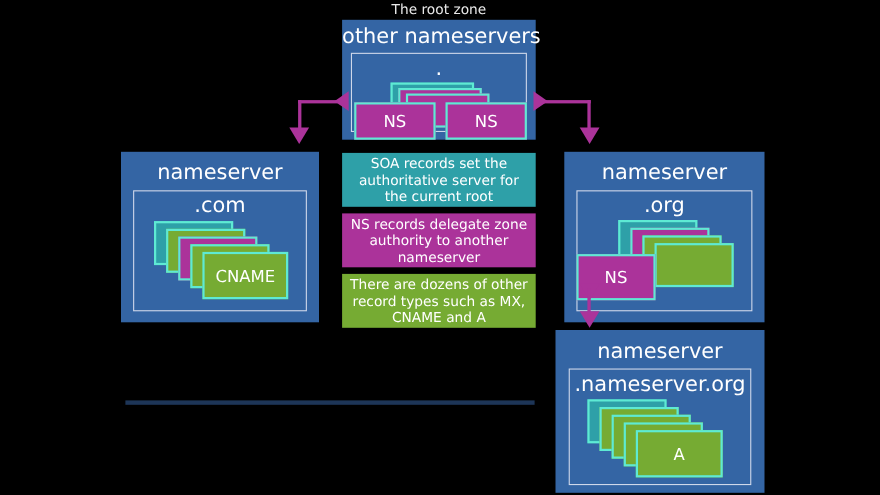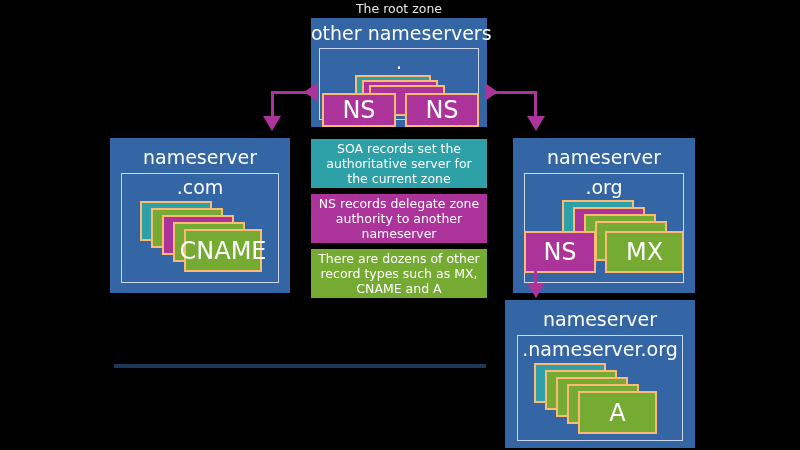--- a/index.html
+++ b/index.html
@@ -25,23 +25,23 @@
   }
 
   
   .caption{
     position:absolute;text-align:center;color:#e9e9e9;font-size:12.5px;
     line-height:15px;white-space:nowrap;
   }
 
   
   .card{
-    position:absolute;box-sizing:border-box;border:2px solid #fdba74;
+    position:absolute;box-sizing:border-box;border:2px solid #5eead4;
     display:flex;align-items:center;justify-content:center;
-    color:#ffffff;font-size:24px;line-height:20px;
+    color:#ffffff;font-size:15px;line-height:20px;
   }
   .c-teal{background:#2ea0a8;}
   .c-green{background:#76ab33;}
   .c-magenta{background:#ab339a;}
 
   
   .note{
     position:absolute;box-sizing:border-box;
     color:#ffffff;font-size:12.5px;line-height:15px;
     display:flex;align-items:center;justify-content:center;text-align:center;
@@ -115,38 +115,37 @@
   <div class="zone" style="left:513px;top:138px;width:182px;height:155px;">
     <div class="zone-title" style="top:8px;">nameserver</div>
     <div class="zone-inner" style="left:11px;top:35px;width:160px;height:110px;"></div>
     <div class="zone-sub" style="top:38px;">.org</div>
 
     <div class="card c-teal" style="left:49px;top:62px;width:72px;height:40px;"></div>
     <div class="card c-magenta" style="left:60px;top:69px;width:72px;height:40px;"></div>
     <div class="card c-green" style="left:71px;top:76px;width:72px;height:40px;"></div>
     <div class="card c-green" style="left:82px;top:83px;width:72px;height:40px;"></div>
     <div class="card c-magenta" style="left:11px;top:93px;width:72px;height:42px;">NS</div>
-    <div class="card c-green" style="left:92px;top:93px;width:79px;height:42px;">MX</div>
   </div>
 
   <div class="arrow-down" style="left:527px;top:258px;"></div>
   <div class="vline" style="left:534px;top:262px;height:26px;"></div>
   <div class="arrow-down" style="left:527px;top:283px;"></div>
 
   <div class="zone" style="left:505px;top:300px;width:190px;height:148px;">
     <div class="zone-title" style="top:8px;">nameserver</div>
     <div class="zone-inner" style="left:12px;top:35px;width:166px;height:106px;"></div>
     <div class="zone-sub" style="top:38px;">.nameserver.org</div>
 
     <div class="card c-teal" style="left:29px;top:63px;width:72px;height:40px;"></div>
     <div class="card c-green" style="left:40px;top:70px;width:72px;height:40px;"></div>
     <div class="card c-green" style="left:51px;top:77px;width:72px;height:40px;"></div>
     <div class="card c-green" style="left:62px;top:84px;width:72px;height:40px;"></div>
     <div class="card c-green" style="left:73px;top:91px;width:79px;height:43px;">A</div>
   </div>
 
-  <div class="note n-teal" style="left:311px;top:139px;width:176px;height:49px;">SOA records set the authoritative server for the current zone</div>
+  <div class="note n-teal" style="left:311px;top:139px;width:176px;height:49px;">SOA records set the authoritative server for the current root</div>
   <div class="note n-green" style="left:311px;top:249px;width:176px;height:49px;">There are dozens of other record types such as MX, CNAME and A</div>
   <div class="note n-magenta" style="left:311px;top:194px;width:176px;height:49px;">NS records delegate zone authority to another nameserver</div>
 
   <div class="rule" style="left:114px;top:364px;width:372px;"></div>
 
 </div>
 
 </body></html>

